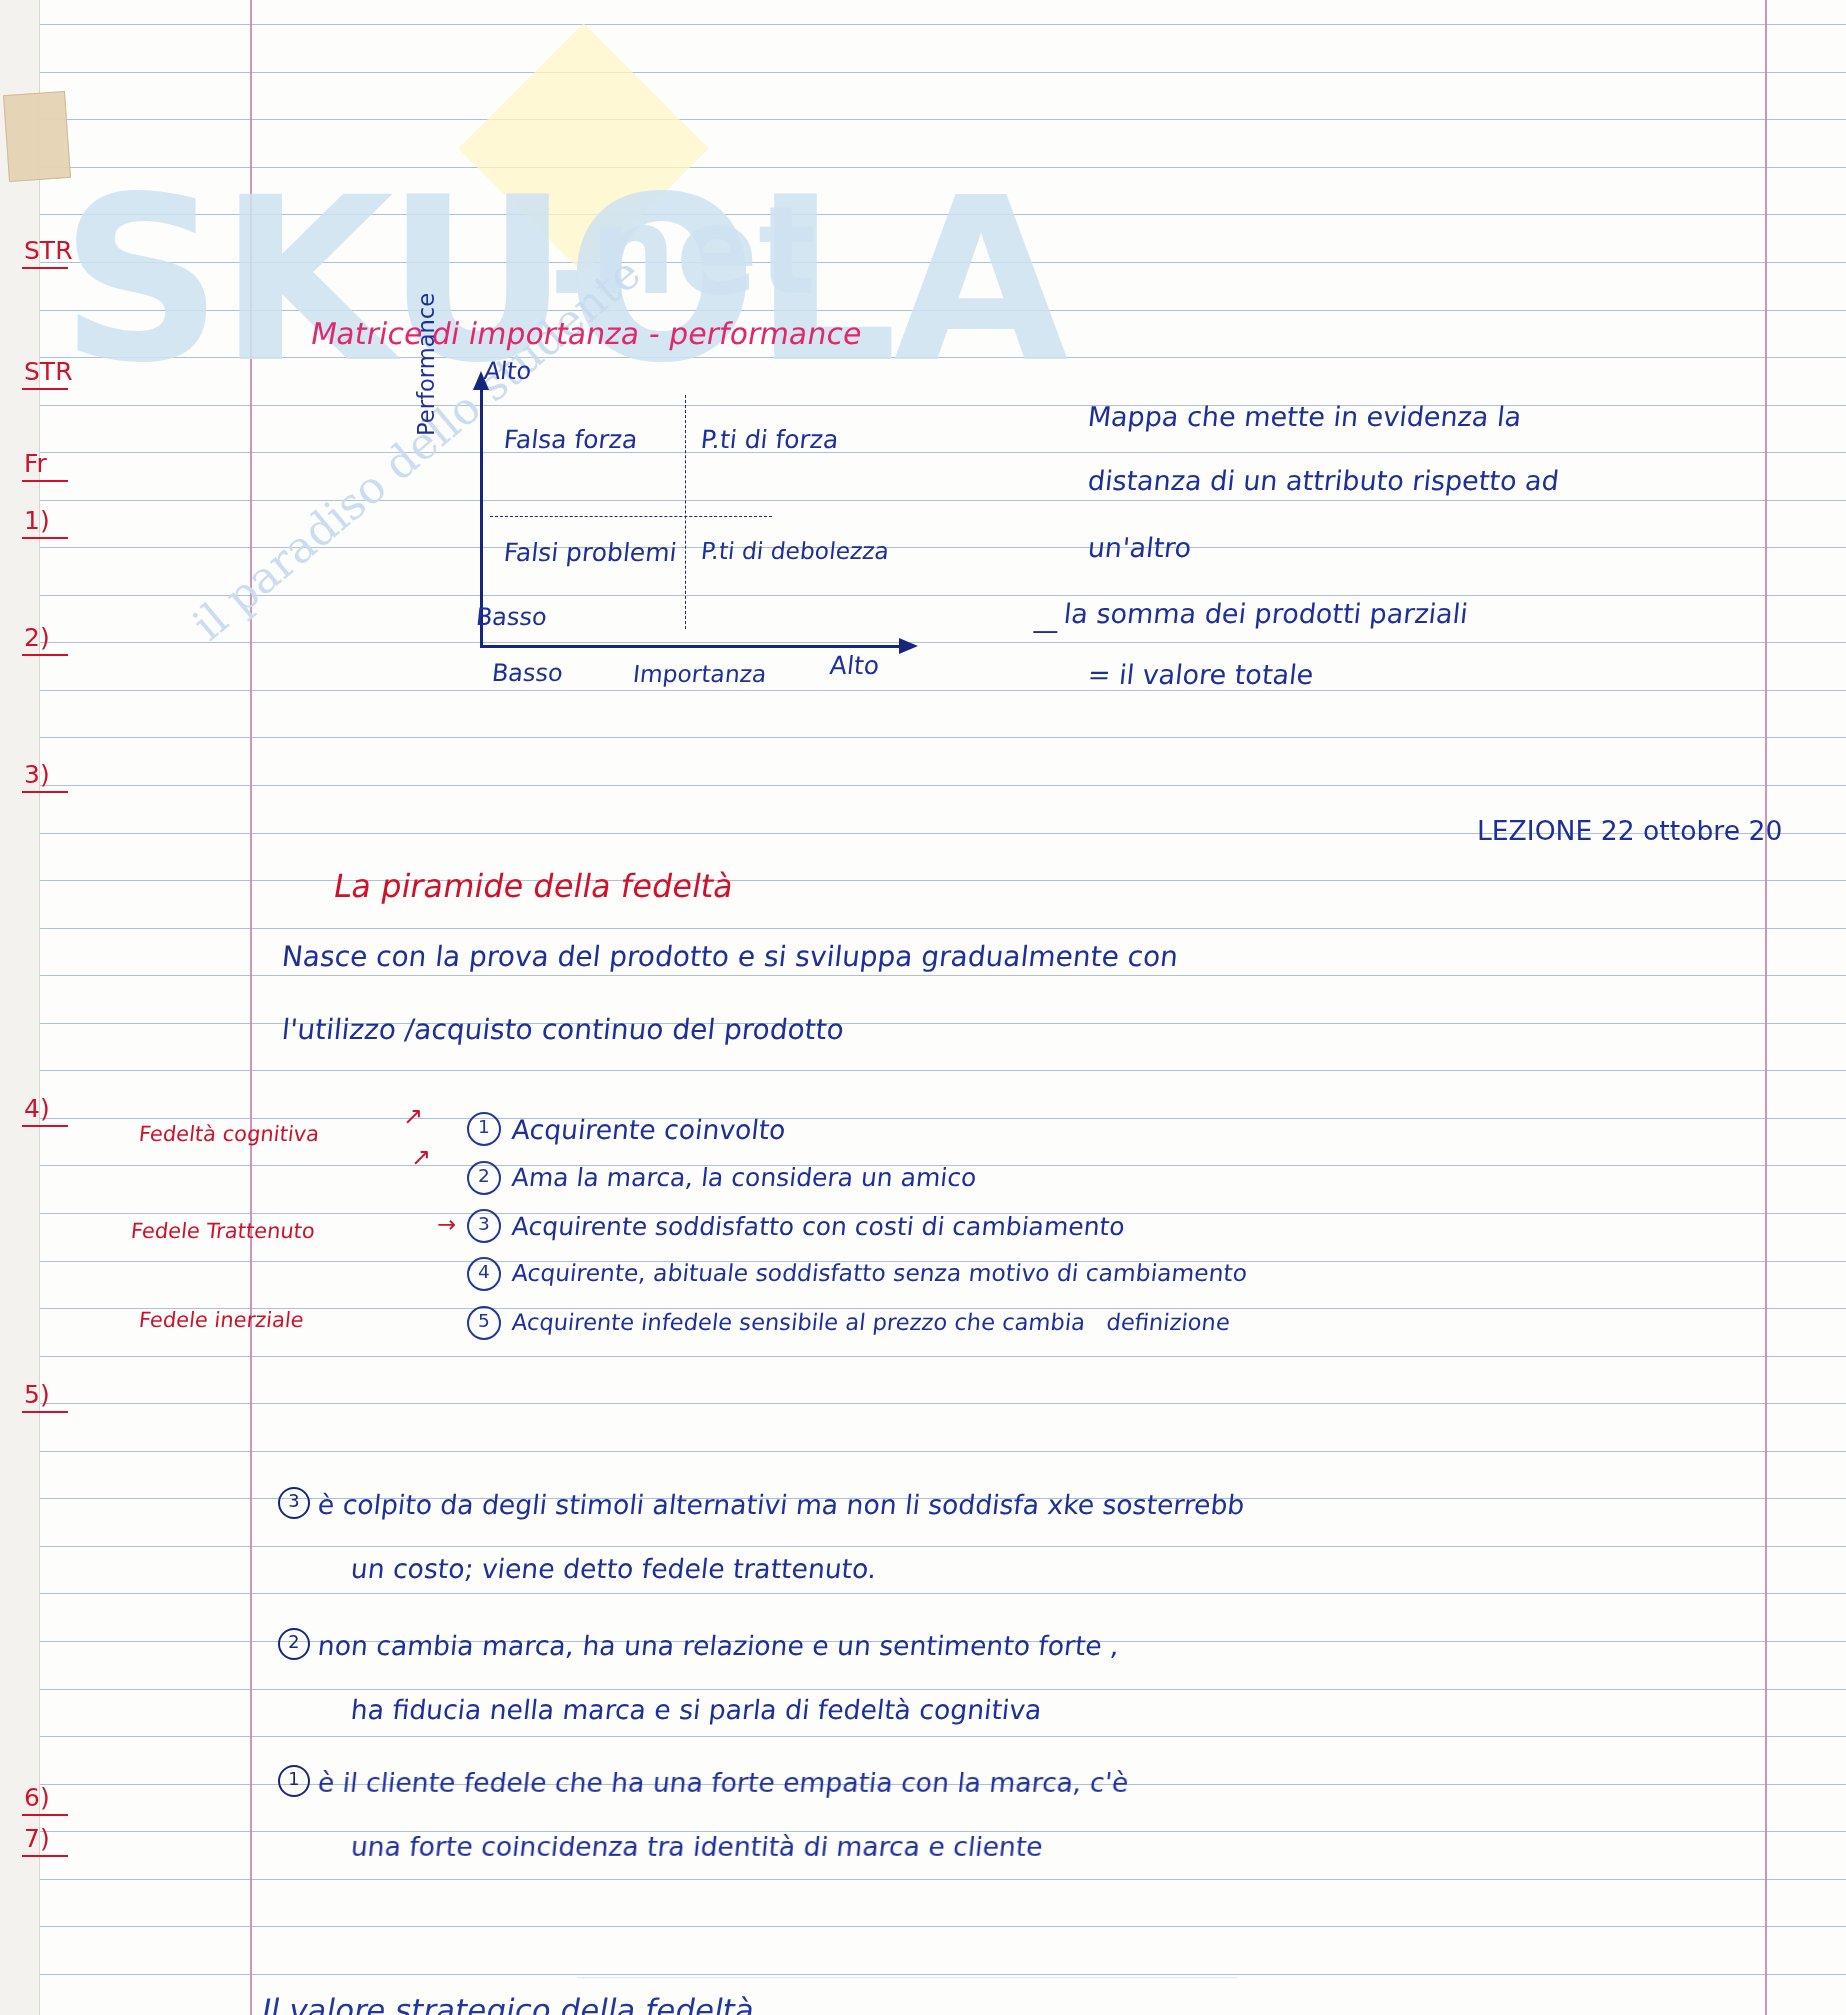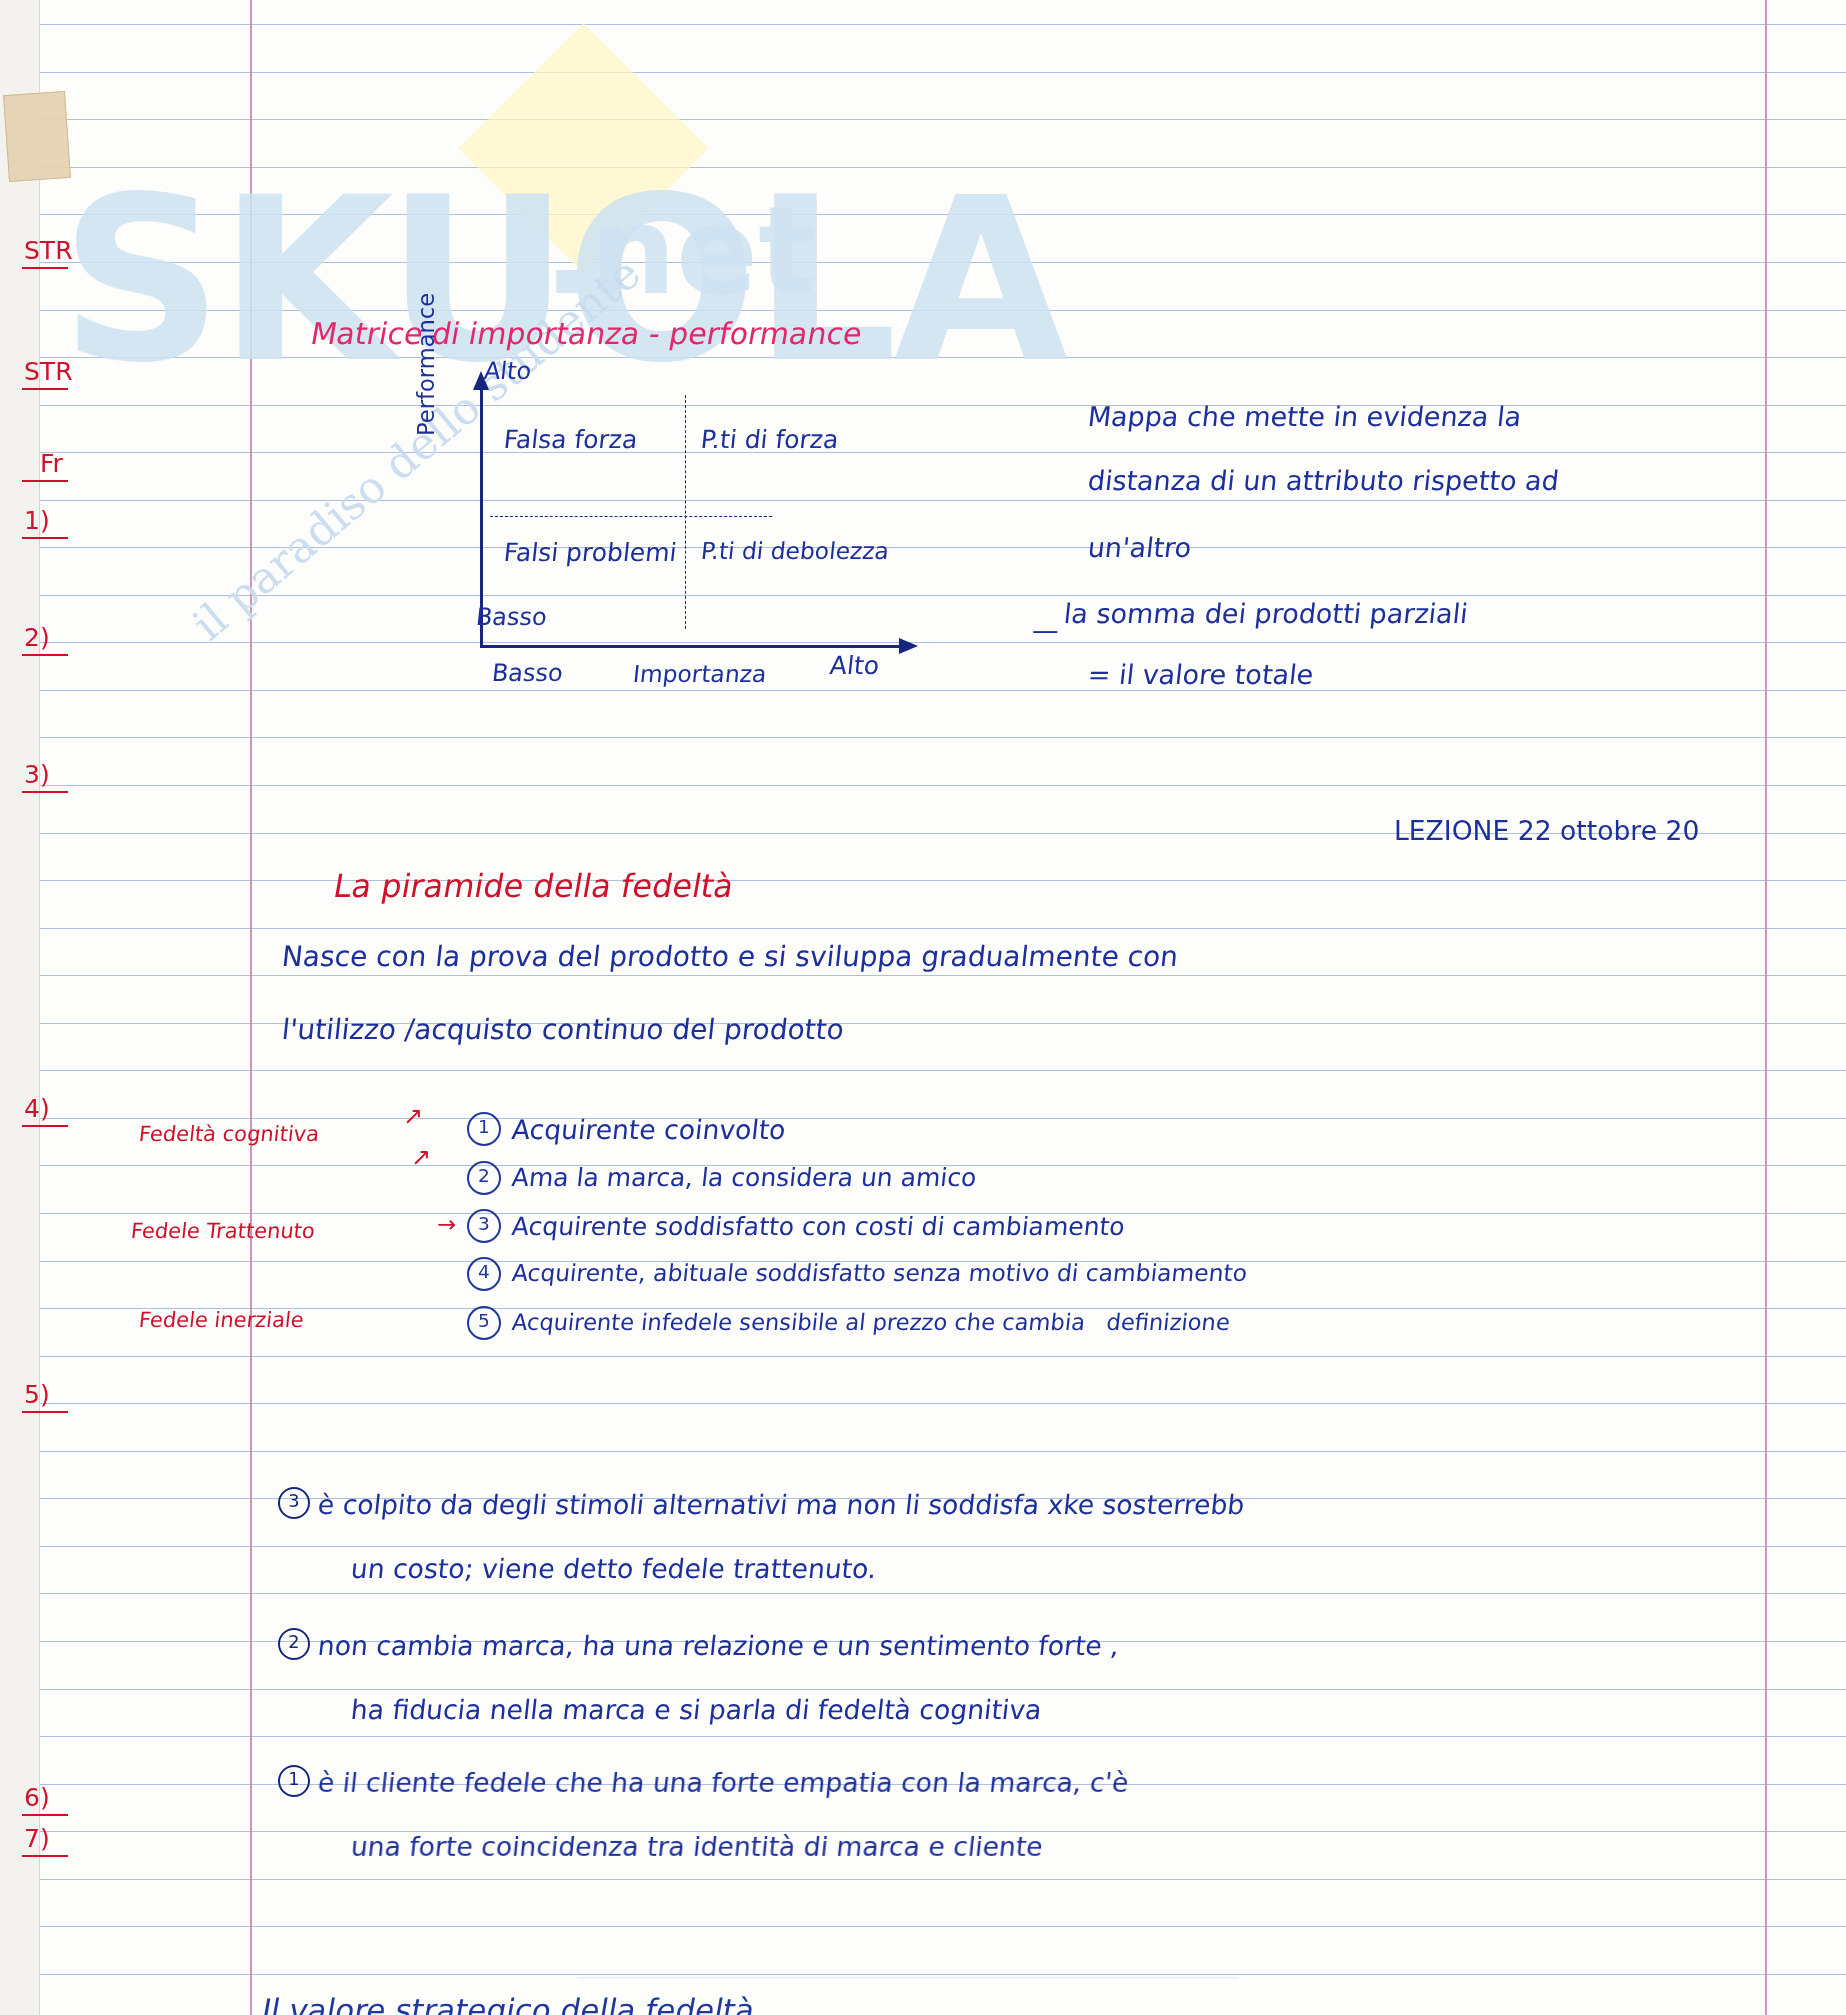--- a/index.html
+++ b/index.html
@@ -238,21 +238,21 @@
     <div class="wm-text" style="left:484px; top:133px; font-size:121px;">.net</div>
     <div class="wm-text" style="left:0px; top:101px; font-size:226px; letter-spacing:-4px;">SKUOLA</div>
     <div class="wm-small" style="left:73px; top:375px; font-size:44px;">il paradiso dello studente</div>
   </div>
 
   <div id="margin-notes">
       <div class="hw red" style="left:24px; top:238px; font-size:25px;">STR</div>
       <div style="position:absolute; left:22px; top:267px; width:46px; height:2.4px; background:#d0112b;"></div>
       <div class="hw red" style="left:24px; top:359px; font-size:25px;">STR</div>
       <div style="position:absolute; left:22px; top:388px; width:46px; height:2.4px; background:#d0112b;"></div>
-      <div class="hw red" style="left:40px; top:451px; font-size:25px;text-align:center;">Fr</div>
+      <div class="hw red" style="left:24px; top:451px; font-size:25px;text-align:center;">Fr</div>
       <div style="position:absolute; left:22px; top:480px; width:46px; height:2.4px; background:#d0112b;"></div>
       <div class="hw red" style="left:24px; top:508px; font-size:25px;">1)</div>
       <div style="position:absolute; left:22px; top:537px; width:46px; height:2.4px; background:#d0112b;"></div>
       <div class="hw red" style="left:24px; top:625px; font-size:25px;">2)</div>
       <div style="position:absolute; left:22px; top:654px; width:46px; height:2.4px; background:#d0112b;"></div>
       <div class="hw red" style="left:24px; top:762px; font-size:25px;">3)</div>
       <div style="position:absolute; left:22px; top:791px; width:46px; height:2.4px; background:#d0112b;"></div>
       <div class="hw red" style="left:24px; top:1096px; font-size:25px;">4)</div>
       <div style="position:absolute; left:22px; top:1125px; width:46px; height:2.4px; background:#d0112b;"></div>
       <div class="hw red" style="left:24px; top:1382px; font-size:25px;">5)</div>
@@ -291,21 +291,21 @@
 
   <div id="chart-notes">
       <div class="hw blue slant6" style="left:1088px; top:403px; font-size:27px;">Mappa che mette in evidenza la</div>
       <div class="hw blue slant6" style="left:1088px; top:467px; font-size:27px;">distanza di un attributo rispetto ad</div>
       <div class="hw blue slant6" style="left:1088px; top:534px; font-size:27px;">un'altro</div>
       <div class="hw blue slant6" style="left:1064px; top:600px; font-size:27px;">la somma dei prodotti parziali</div>
       <div class="hw blue slant6" style="left:1088px; top:661px; font-size:27px;">= il valore totale</div>
     </div>
   <div class="hw blue" style="left:1032px; top:617px; font-size:26.6px;">—</div>
 
-  <div class="hw blue" style="left:1394px; top:818px; font-size:26.6px;">LEZIONE 22 ottobre 20</div>
+  <div class="hw blue" style="left:1477px; top:818px; font-size:26.6px;">LEZIONE 22 ottobre 20</div>
 
   <div class="hw red slant" style="left:334px; top:870px; font-size:32px;">La piramide della fedeltà</div>
 
   <div class="hw blue slant6" style="left:282px; top:943px; font-size:28px;">Nasce con la prova del prodotto e si sviluppa gradualmente con</div>
   <div class="hw blue slant6" style="left:282px; top:1016px; font-size:28px;">l'utilizzo /acquisto continuo del prodotto</div>
 
   <div id="pyramid-levels">
       <div class="circ" style="left:467px; top:1112px;">1</div>
       <div class="hw blue slant6" style="left:512px; top:1117px; font-size:26.6px;">Acquirente coinvolto</div>
       <div class="circ" style="left:467px; top:1161px;">2</div>

